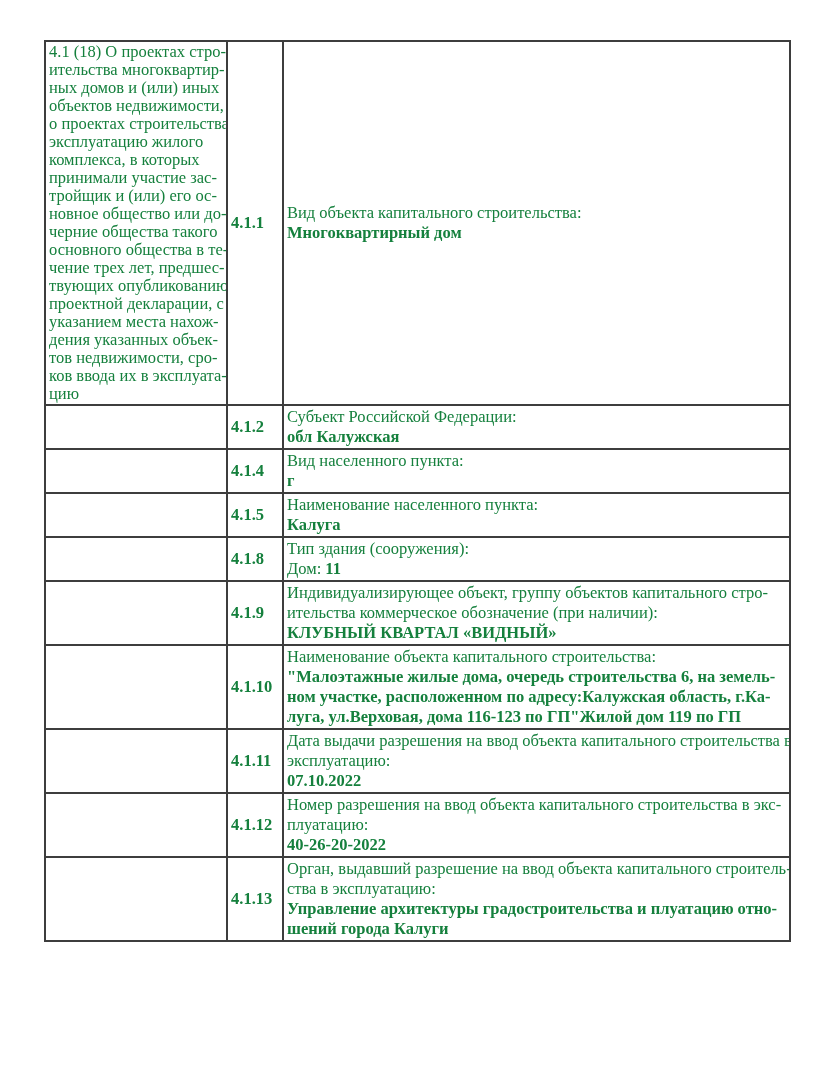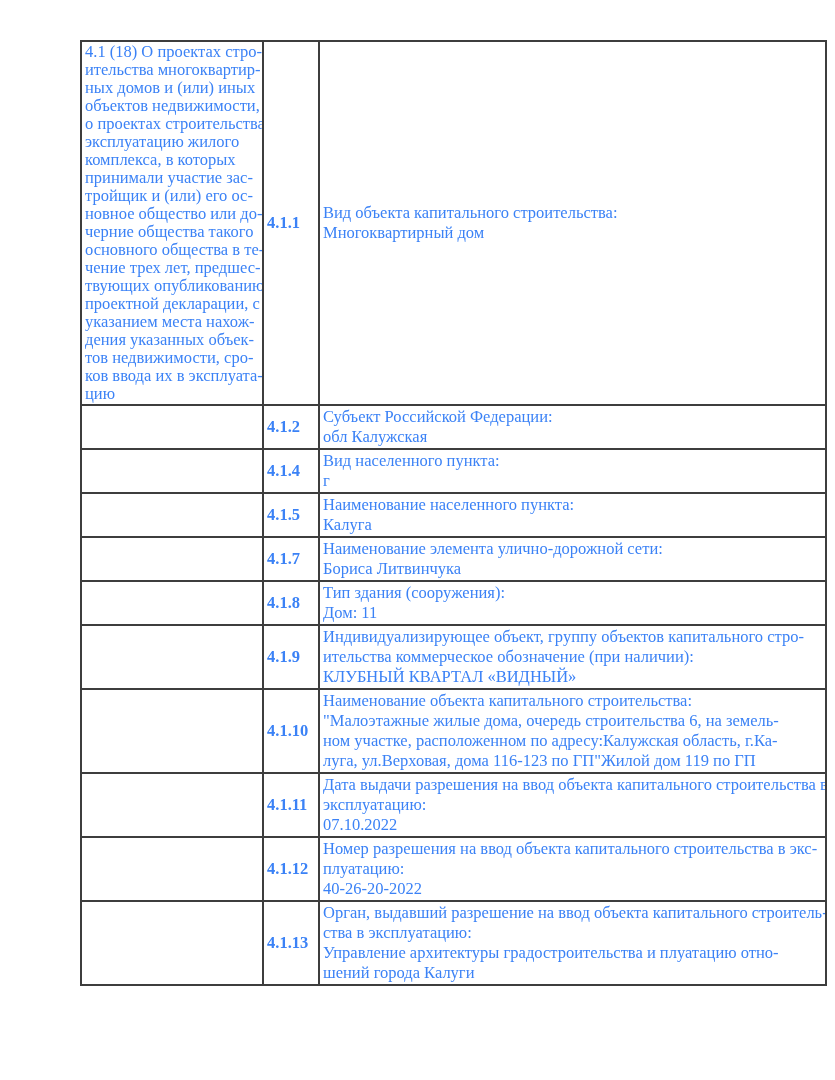--- a/index.html
+++ b/index.html
@@ -8,22 +8,21 @@
     width: 835px;
     height: 1080px;
     background: #ffffff;
     overflow: hidden;
   }
   .page {
     position: relative;
     width: 771px;
     height: 1080px;
     font-family: "Liberation Serif", "DejaVu Serif", serif;
-    color: #3b82f6;
-    margin-left: 36px;
+    color: #15803d;
   }
   table.decl {
     position: absolute;
     left: 44px;
     top: 40px;
     width: 745px;
     border-collapse: collapse;
     table-layout: fixed;
   }
   table.decl td {
@@ -39,21 +38,21 @@
   }
   td.c2 {
     padding-left: 6px;
     line-height: 20px;
     font-weight: bold;
   }
   td.c3 {
     line-height: 20px;
   }
   .line { white-space: nowrap; }
-  .b { font-weight: normal; }
+  .b { font-weight: bold; }
 </style>
 </head>
 <body>
 
 <div class="page">
   <table class="decl">
     <colgroup>
       <col style="width:182px">
       <col style="width:56px">
       <col style="width:507px">
@@ -116,30 +115,20 @@
             <div class="line">4.1.5</div>
           </td>
           <td class="c3">
             <div class="line">Наименование населенного пункта:</div>
             <div class="line b">Калуга</div>
           </td>
         </tr>
         <tr>
           <td class="c1"></td>
           <td class="c2">
-            <div class="line">4.1.7</div>
-          </td>
-          <td class="c3">
-            <div class="line">Наименование элемента улично-дорожной сети:</div>
-            <div class="line b">Бориса Литвинчука</div>
-          </td>
-        </tr>
-        <tr>
-          <td class="c1"></td>
-          <td class="c2">
             <div class="line">4.1.8</div>
           </td>
           <td class="c3">
             <div class="line">Тип здания (сооружения):</div>
             <div class="line"><span>Дом: </span><span class="b">11</span></div>
           </td>
         </tr>
         <tr>
           <td class="c1"></td>
           <td class="c2">

